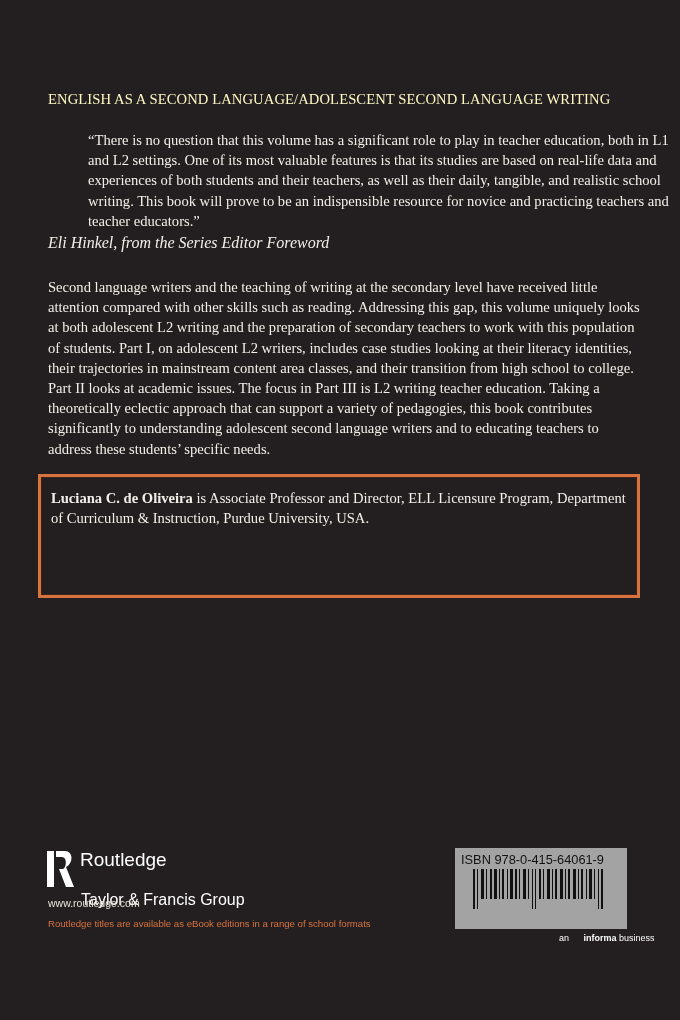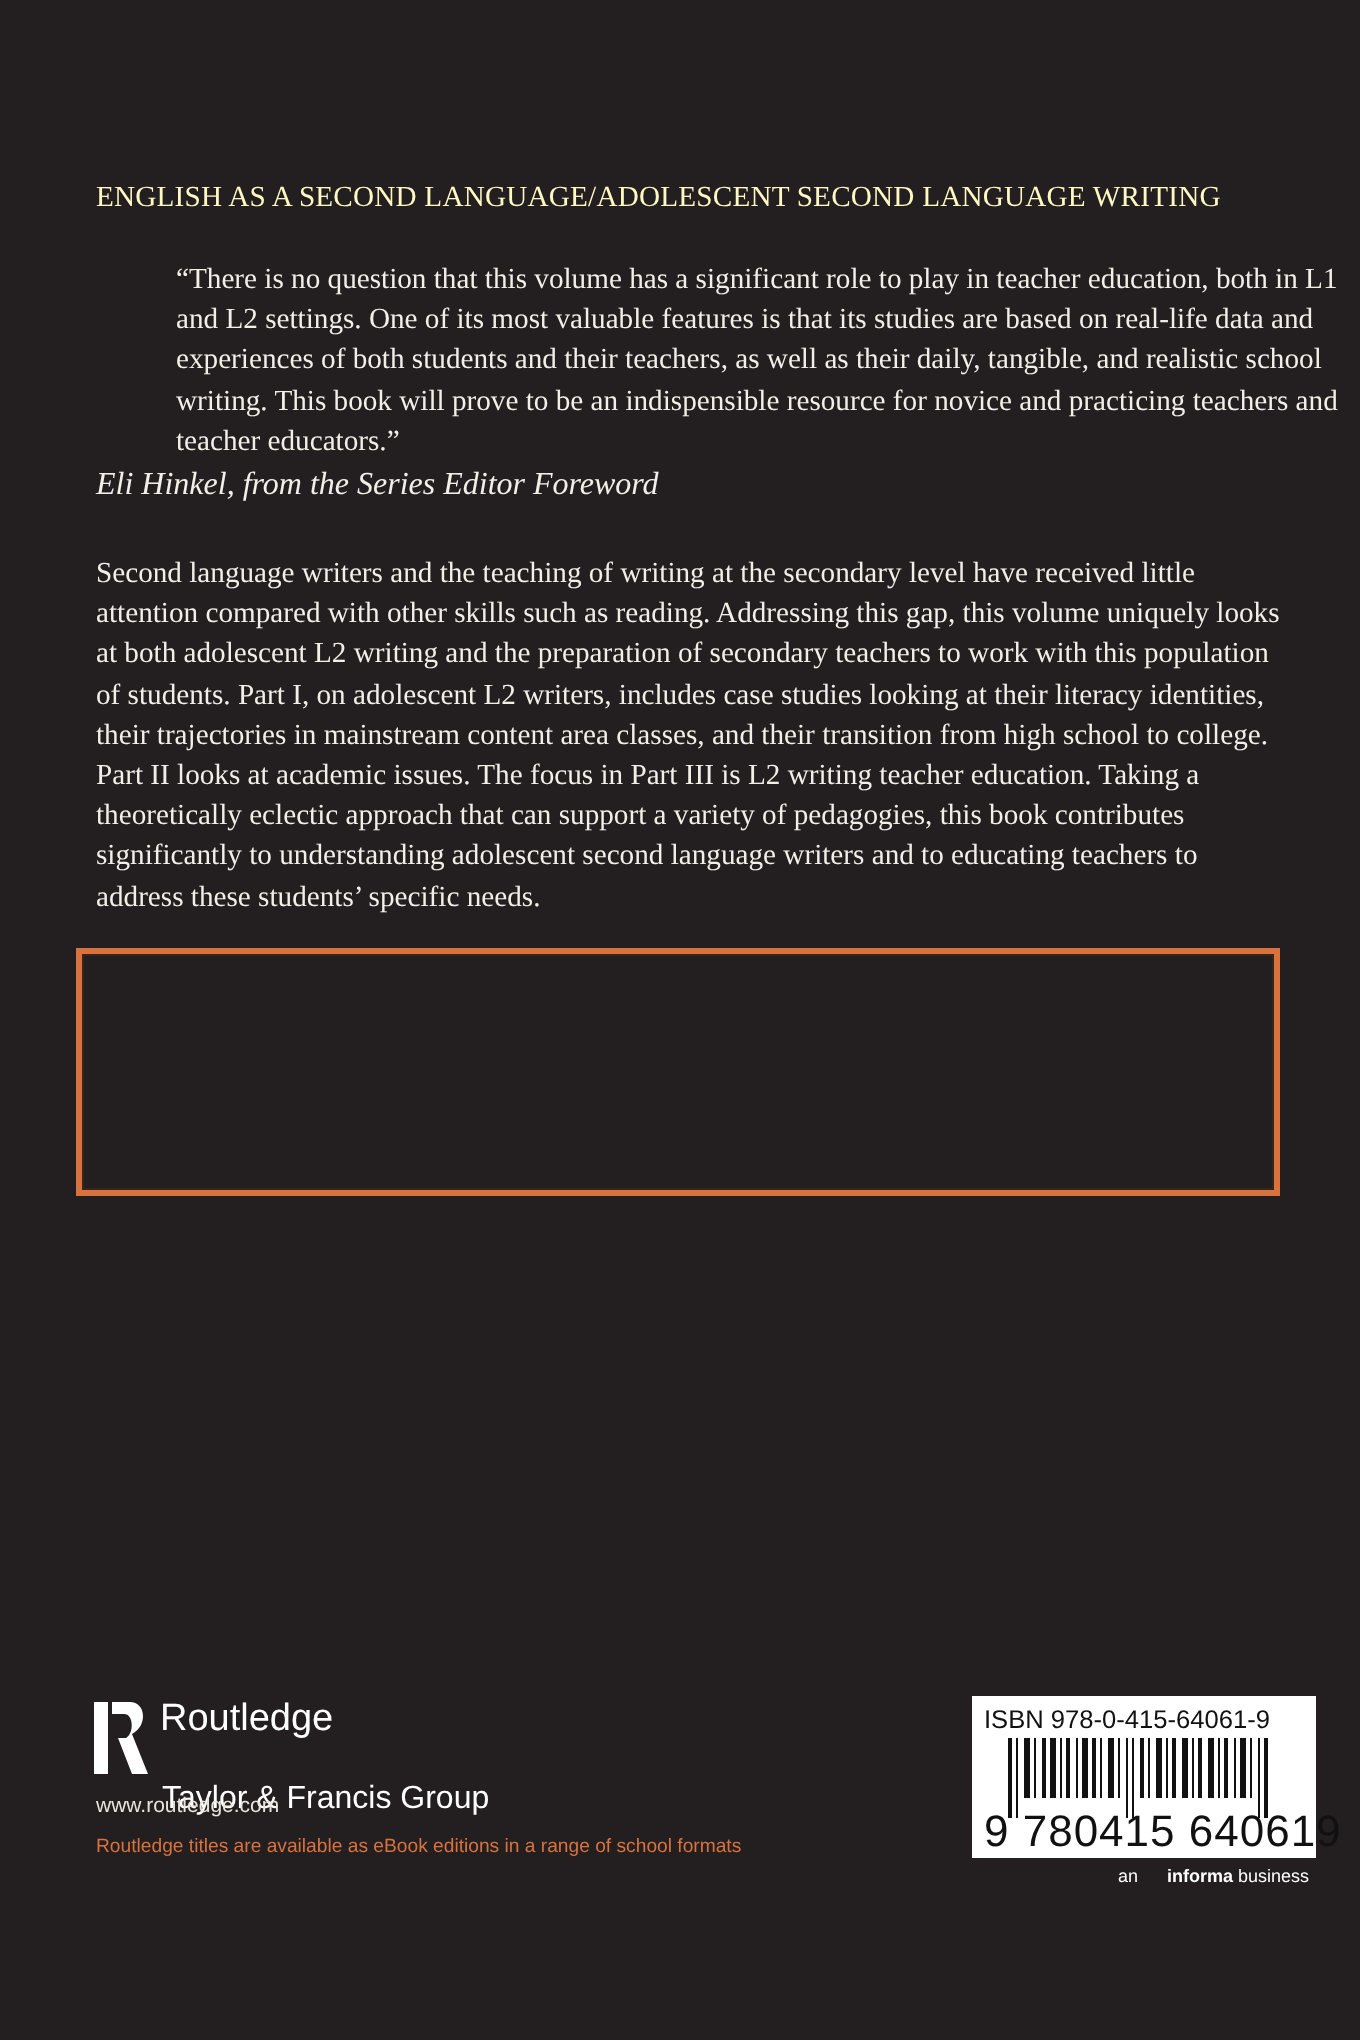--- a/index.html
+++ b/index.html
@@ -59,22 +59,22 @@
     position: absolute; left: 48px; top: 897px;
     font-family: "Liberation Sans", "DejaVu Sans", sans-serif;
     font-size: 10.5px; color: #e8e4de;
   }
   .ebook-note {
     position: absolute; left: 48px; top: 918px;
     font-family: "Liberation Sans", "DejaVu Sans", sans-serif;
     font-size: 9.6px; color: #d8733f;
   }
   .barcode-box {
-    position: absolute; left: 486px; top: 848px; width: 172px; height: 81px;
-    background: #ffffff; color: #111;
+    position: absolute; left: 455px; top: 848px; width: 172px; height: 81px;
+    background: #a3a3a3; color: #111;
     font-family: "Liberation Sans", "DejaVu Sans", sans-serif;
   }
   .isbn-label {
     position: absolute; left: 6px; top: 4px; font-size: 12.8px; white-space: nowrap;
   }
   .bars { position: absolute; left: 6px; top: 21px; }
   .barcode-digits {
     position: absolute; left: 6px; top: 55px; font-size: 22px; letter-spacing: 0.5px;
     white-space: nowrap;
   }
@@ -91,20 +91,21 @@
 <div class="series-heading">ENGLISH AS A SECOND LANGUAGE/ADOLESCENT SECOND LANGUAGE WRITING</div>
 
 <div class="quote">
   <p>“There is no question that this volume has a significant role to play in teacher education, both in L1 and L2 settings. One of its most valuable features is that its studies are based on real-life data and experiences of both students and their teachers, as well as their daily, tangible, and realistic school writing. This book will prove to be an indispensible resource for novice and practicing teachers and teacher educators.”</p>
 </div>
 <div class="attribution">Eli Hinkel, from the Series Editor Foreword</div>
 
 <div class="description">Second language writers and the teaching of writing at the secondary level have received little attention compared with other skills such as reading. Addressing this gap, this volume uniquely looks at both adolescent L2 writing and the preparation of secondary teachers to work with this population of students. Part I, on adolescent L2 writers, includes case studies looking at their literacy identities, their trajectories in mainstream content area classes, and their transition from high school to college. Part II looks at academic issues. The focus in Part III is L2 writing teacher education. Taking a theoretically eclectic approach that can support a variety of pedagogies, this book contributes significantly to understanding adolescent second language writers and to educating teachers to address these students’ specific needs.</div>
 
 <div class="bio-box">
+  <p class="bio bio1"><b>Luciana C. de Oliveira</b><span> is Associate Professor and Director, ELL Licensure Program, Department of Curriculum &amp; Instruction, Purdue University, USA.</span></p>
 </div>
 
 <div class="publisher">
   <svg class="logo-mark" viewBox="0 0 28 40">
     <rect x="0" y="2" width="7" height="36" fill="#fff"></rect>
     <path d="M9 2 H18 C26 2 27 14 19 18 L27 38 H19 L12 20 H16 C20 18 20 8 15 8 H9 Z" fill="#fff"></path>
   </svg>
   <div class="logo-name">Routledge</div>
   <div class="logo-sub">Taylor &amp; Francis Group</div>
 </div>
@@ -142,15 +143,14 @@
       <rect x="112" y="0" width="3" height="30"></rect>
         <rect x="117" y="0" width="1" height="30"></rect>
       <rect x="120" y="0" width="2" height="30"></rect>
         <rect x="125" y="0" width="1" height="30"></rect>
       <rect x="128" y="0" width="3" height="30"></rect>
         <rect x="133" y="0" width="1" height="30"></rect>
       <rect x="137" y="0" width="1" height="40"></rect>
         <rect x="140" y="0" width="2" height="40"></rect>
     </g>
   </svg>
-  <div class="barcode-digits">9 780415 640619</div>
 </div>
 <div class="informa"><span>an </span><b>informa</b><span> business</span></div>
 
 </body></html>

